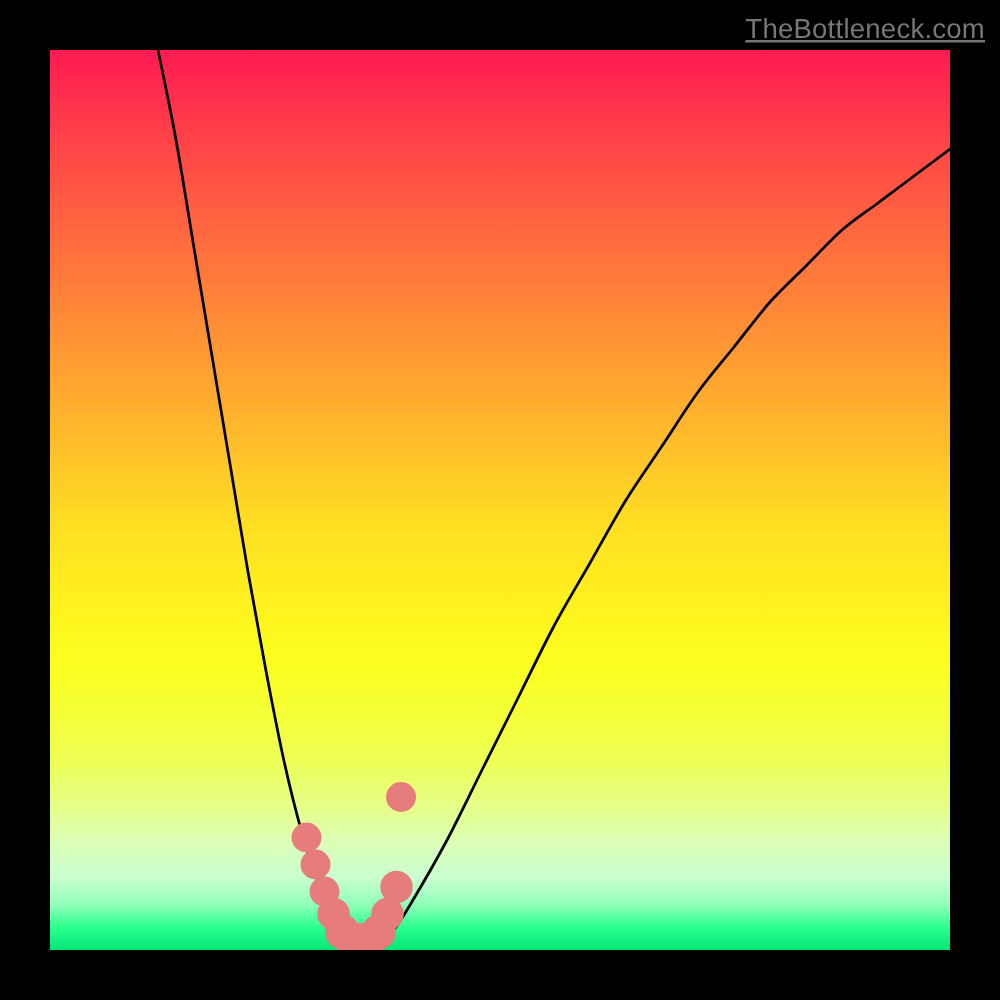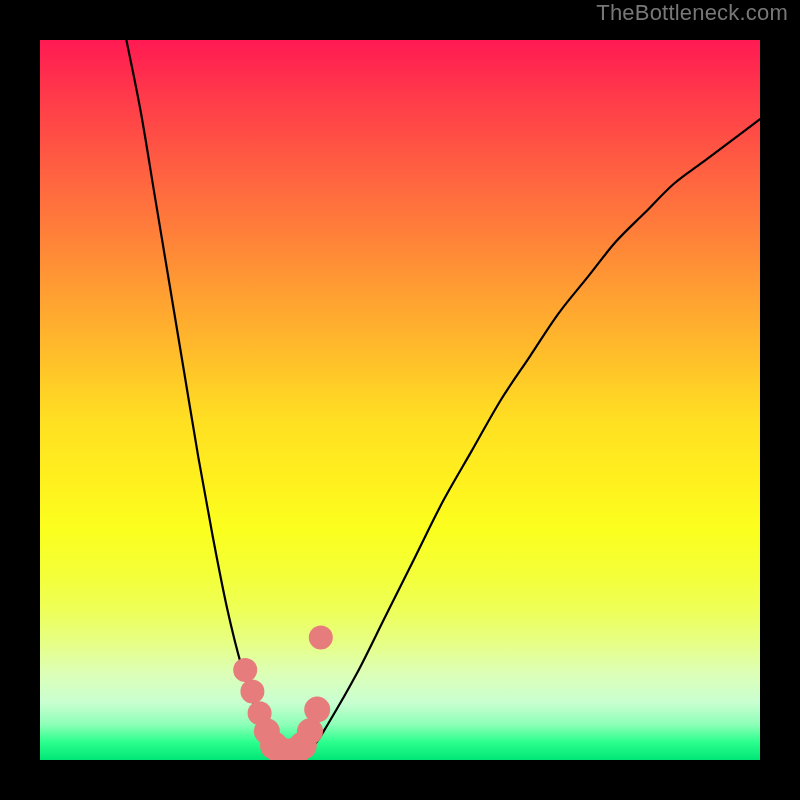--- a/index.html
+++ b/index.html
@@ -46,26 +46,27 @@
       #e6ff88 84%,
       #dcffb7 88%,
       #c9ffd1 92%,
       #8fffb8 95%,
       #2cff8e 97.5%,
       #00e676 100%
     );
   }
   .watermark {
     position: absolute;
-    top: 0;
+    top: 10px;
     right: 12px;
     color: #777;
     font-size: 22px;
     letter-spacing: 0.2px;
     user-select: none;
+    text-decoration: underline;
   }
   svg.curve {
     position: absolute;
     inset: 0;
     width: 720px;
     height: 720px;
   }
 </style>
 </head>
 <body>

